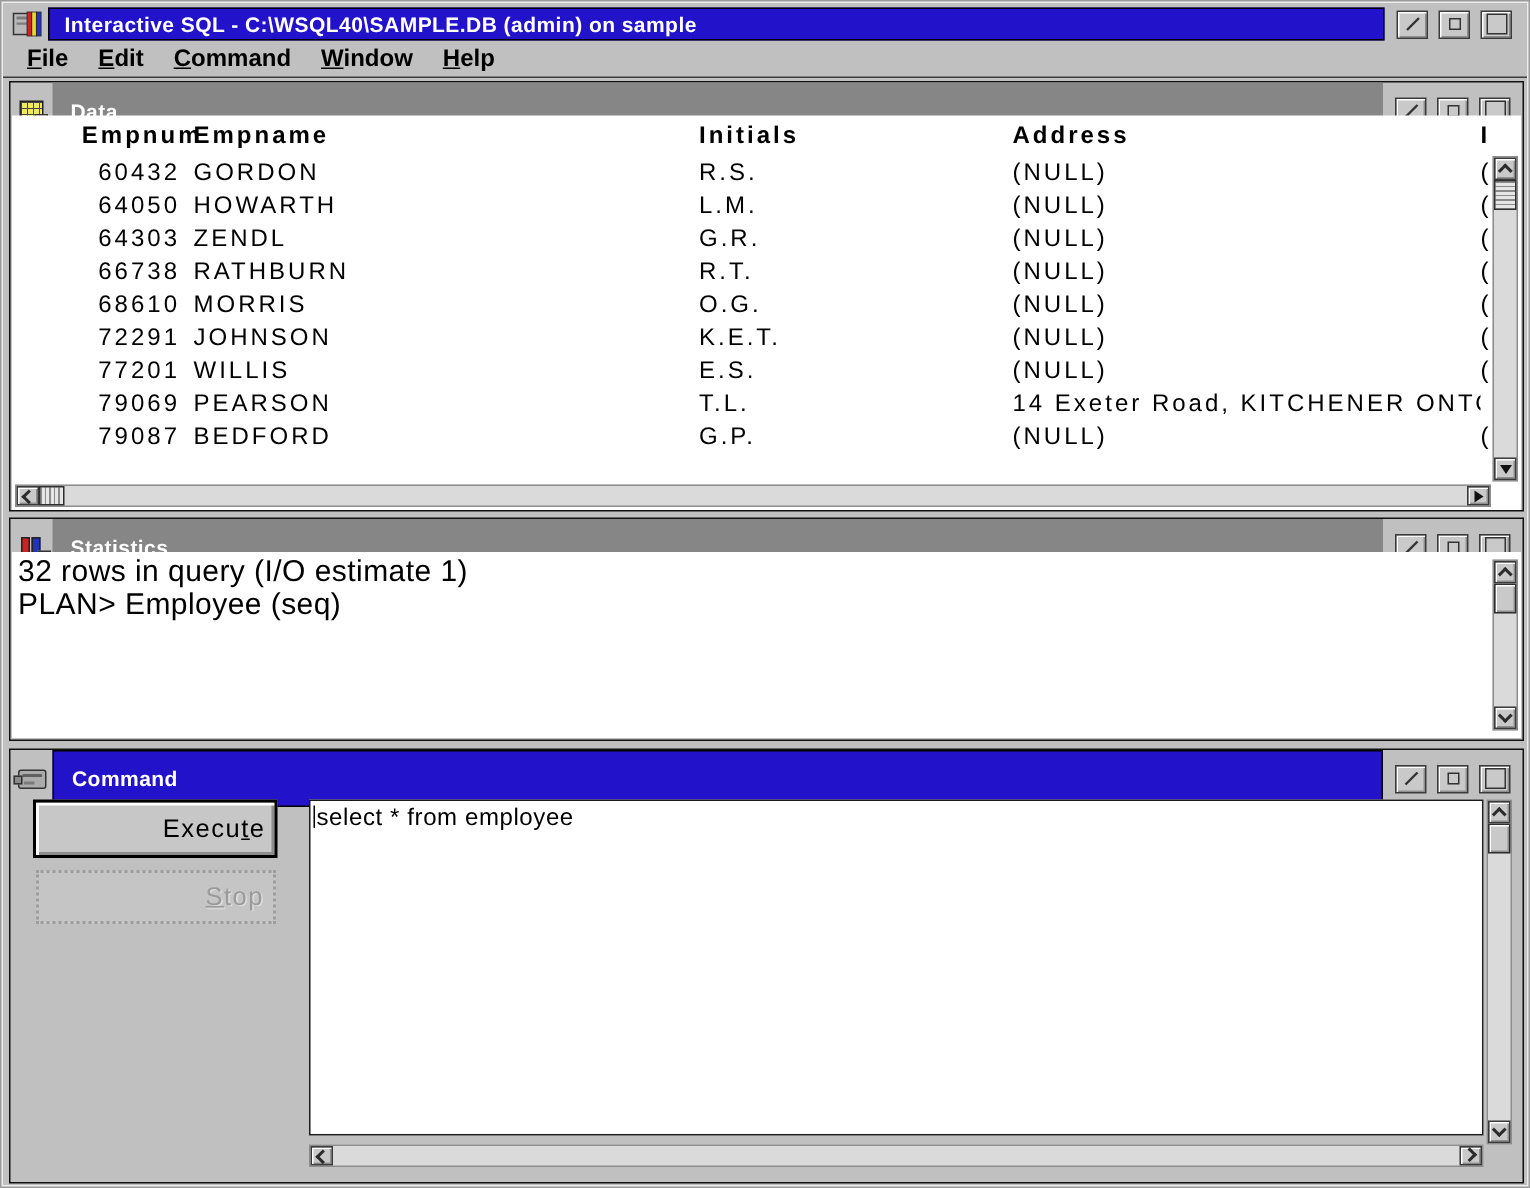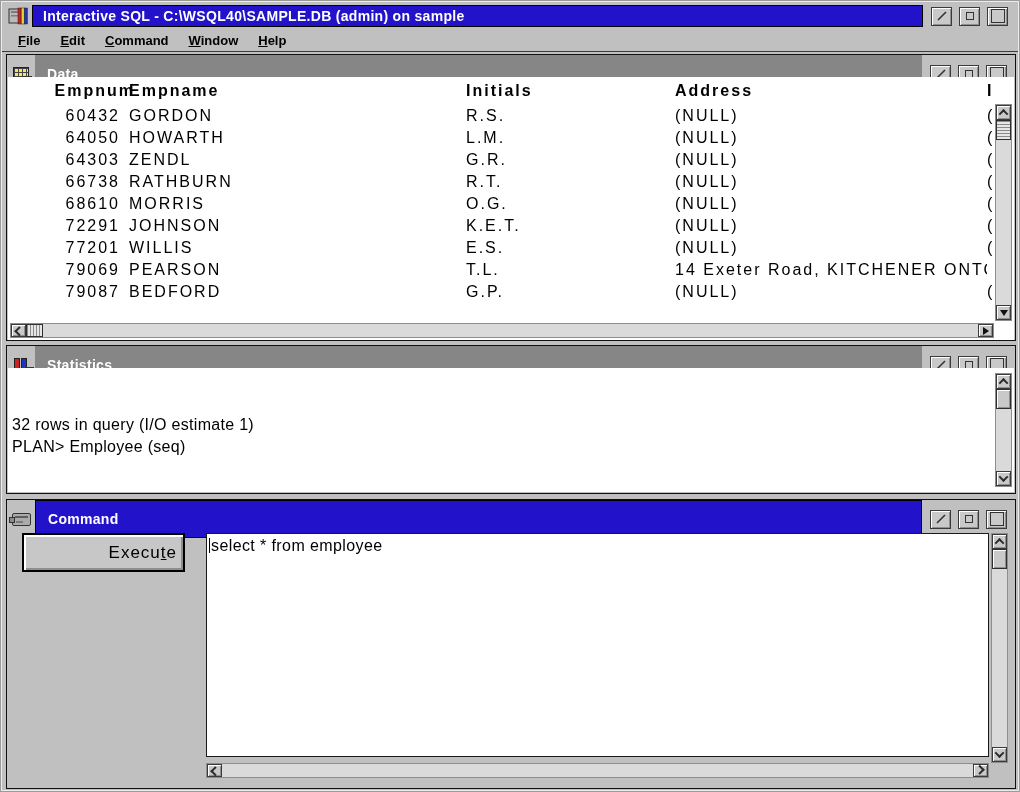--- a/index.html
+++ b/index.html
@@ -15,21 +15,21 @@
     padding-left:10px;letter-spacing:.3px;white-space:nowrap;overflow:hidden;}
   .win-controls{display:flex;align-items:center;gap:7px;padding:0 8px;}
   .ctl{width:21px;height:19px;background:#c9c9c9;border:1px solid #3a3a3a;padding:0;margin:0;
     box-shadow:inset 1px 1px 0 #fff,inset -1px -1px 0 #8f8f8f;display:flex;align-items:center;justify-content:center;cursor:default;}
   .sq{display:block;border:1px solid #333;background:transparent;}
   .sq.small{width:6px;height:6px;}
   .sq.big{width:12px;height:12px;}
 
   
   .menubar{position:absolute;top:30px;left:8px;height:20px;display:flex;align-items:center;}
-  .menu-item{padding:1px 10px;font-weight:bold;font-size:13px;color:#000;}
+  .menu-item{padding:1px 10px;font-weight:bold;font-size:16px;color:#000;}
   .u{text-decoration:underline;}
   .menu-sep{position:absolute;top:51px;left:2px;right:2px;border-top:1px solid #3c3c3c;}
 
   
   .child{position:absolute;border:1px solid #101010;background:var(--desktop,#c0c0c0);box-sizing:border-box;}
   .child-titlebar{height:38px;display:flex;align-items:stretch;}
   .icon-cell{width:28px;display:flex;align-items:center;justify-content:center;}
   .title-fill{flex:1;display:flex;align-items:center;padding-left:12px;color:#fff;font-weight:bold;
     font-size:14px;letter-spacing:.3px;}
   .inactive .title-fill{background:var(--titlebar-inactive,#868686);}
@@ -86,21 +86,21 @@
   .chev.right{transform:rotate(135deg) translate(0,1px);}
   .tri-right{display:block;width:0;height:0;border-top:4px solid transparent;border-bottom:4px solid transparent;border-left:6px solid #111;}
   .tri-down{display:block;width:0;height:0;border-left:4px solid transparent;border-right:4px solid transparent;border-top:6px solid #111;}
 
   .vs-data{top:27px;right:2px;bottom:19px;width:17px;}
   .hs-data{left:2px;right:20px;bottom:2px;height:15px;}
 
   
   .stats-window{left:6px;top:345px;width:1010px;height:149px;}
   .stats-body{position:absolute;left:1px;right:1px;top:22px;bottom:1px;background:#fff;}
-  .stats-lines{padding:2px 0 0 4px;font-size:16px;letter-spacing:.3px;margin-top:44px;}
+  .stats-lines{padding:2px 0 0 4px;font-size:20px;letter-spacing:.3px;}
   .stats-line{height:22px;line-height:22px;white-space:nowrap;}
   .vs-stats{top:5px;right:2px;bottom:5px;width:17px;}
 
   
   .command-window{left:6px;top:499px;width:1010px;height:290px;}
   .cmd-body{position:absolute;left:1px;right:1px;top:22px;bottom:1px;}
   .btn{position:absolute;font-family:"Liberation Sans",sans-serif;cursor:default;text-align:right;}
   #execute-btn{left:14px;top:11px;width:163px;height:39px;background:#c7c7c7;border:2px solid #000;
     box-shadow:inset 2px 2px 0 #fff,inset -2px -2px 0 #8e8e8e;font-size:17px;letter-spacing:1px;color:#000;}
   #stop-btn{left:16px;top:58px;width:160px;height:36px;background:#c5c5c5;border:2px dotted #9d9d9d;
@@ -341,20 +341,21 @@
         <button class="ctl">
             <span class="sq small"></span>
           </button>
         <button class="ctl">
             <span class="sq big"></span>
           </button>
       </div>
     </div>
     <div class="cmd-body">
       <button class="btn" id="execute-btn">Execu<span class="u">t</span>e</button>
+      <button class="btn" id="stop-btn" disabled=""><span class="u">S</span>top</button>
       <div class="cmd-textarea">
         <span class="caret"></span><span>select * from employee</span>
       </div>
       <div class="scrollbar v vs-cmd">
         <button class="sbtn">
             <i class="chev up"></i>
           </button>
         <div class="thumb plain"></div>
         <div class="strack"></div>
         <button class="sbtn">

